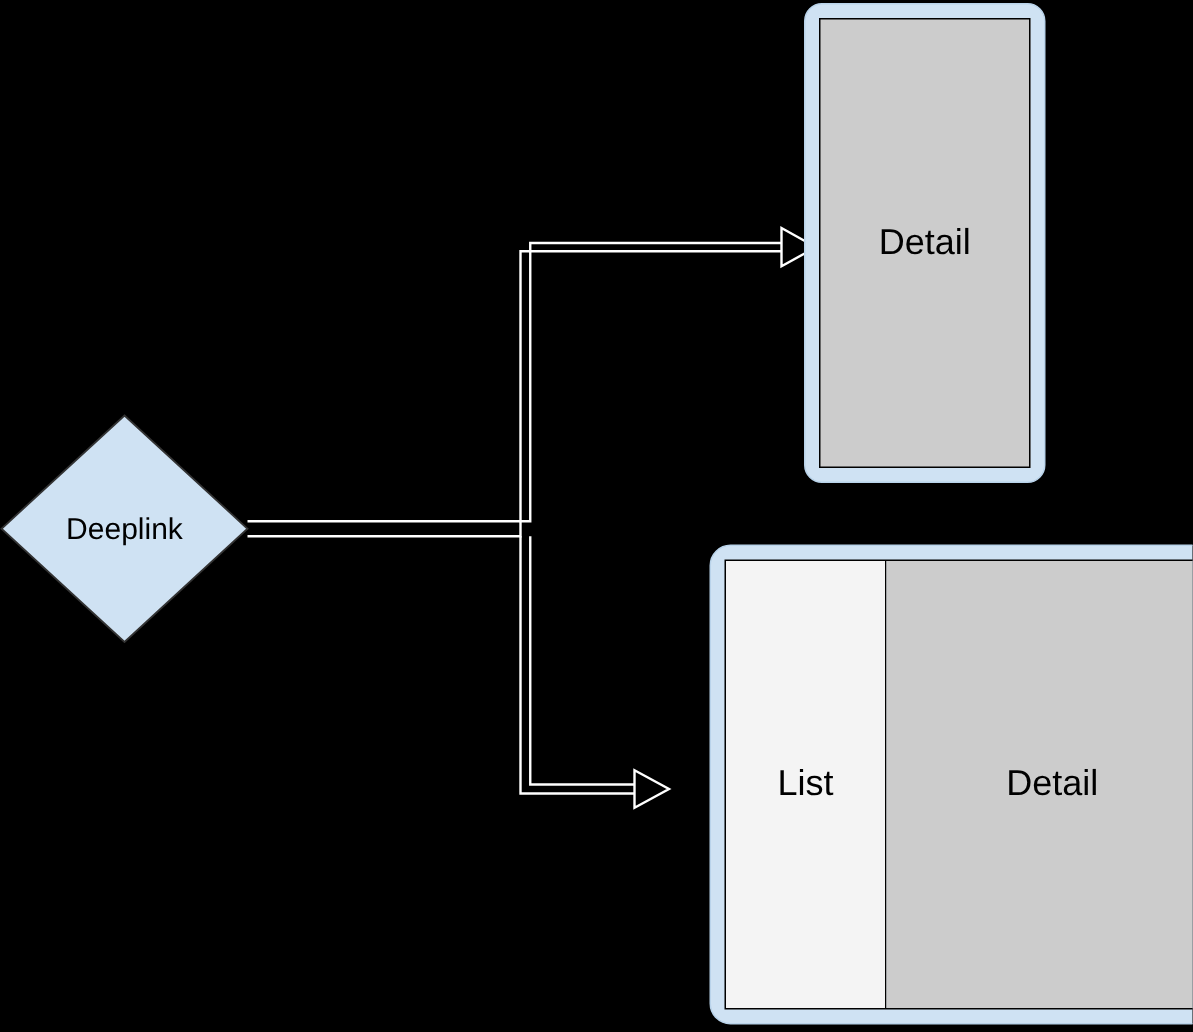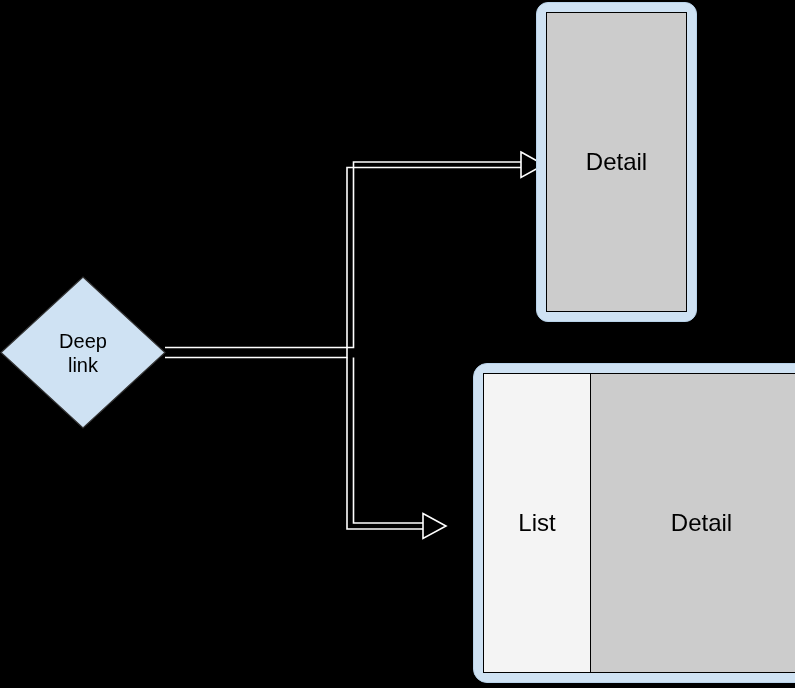--- a/index.html
+++ b/index.html
@@ -35,21 +35,21 @@
     width: 166px;
     height: 153px;
   }
   .diamond-label {
     position: absolute;
     left: 0;
     top: 0;
     width: 166px;
     height: 153px;
     display: flex;
-    flex-direction: column;
+    flex-direction: row;
     align-items: center;
     justify-content: center;
     color: #000000;
     font-size: 20px;
     line-height: 24px;
     text-align: center;
     pointer-events: none;
   }
 
   

